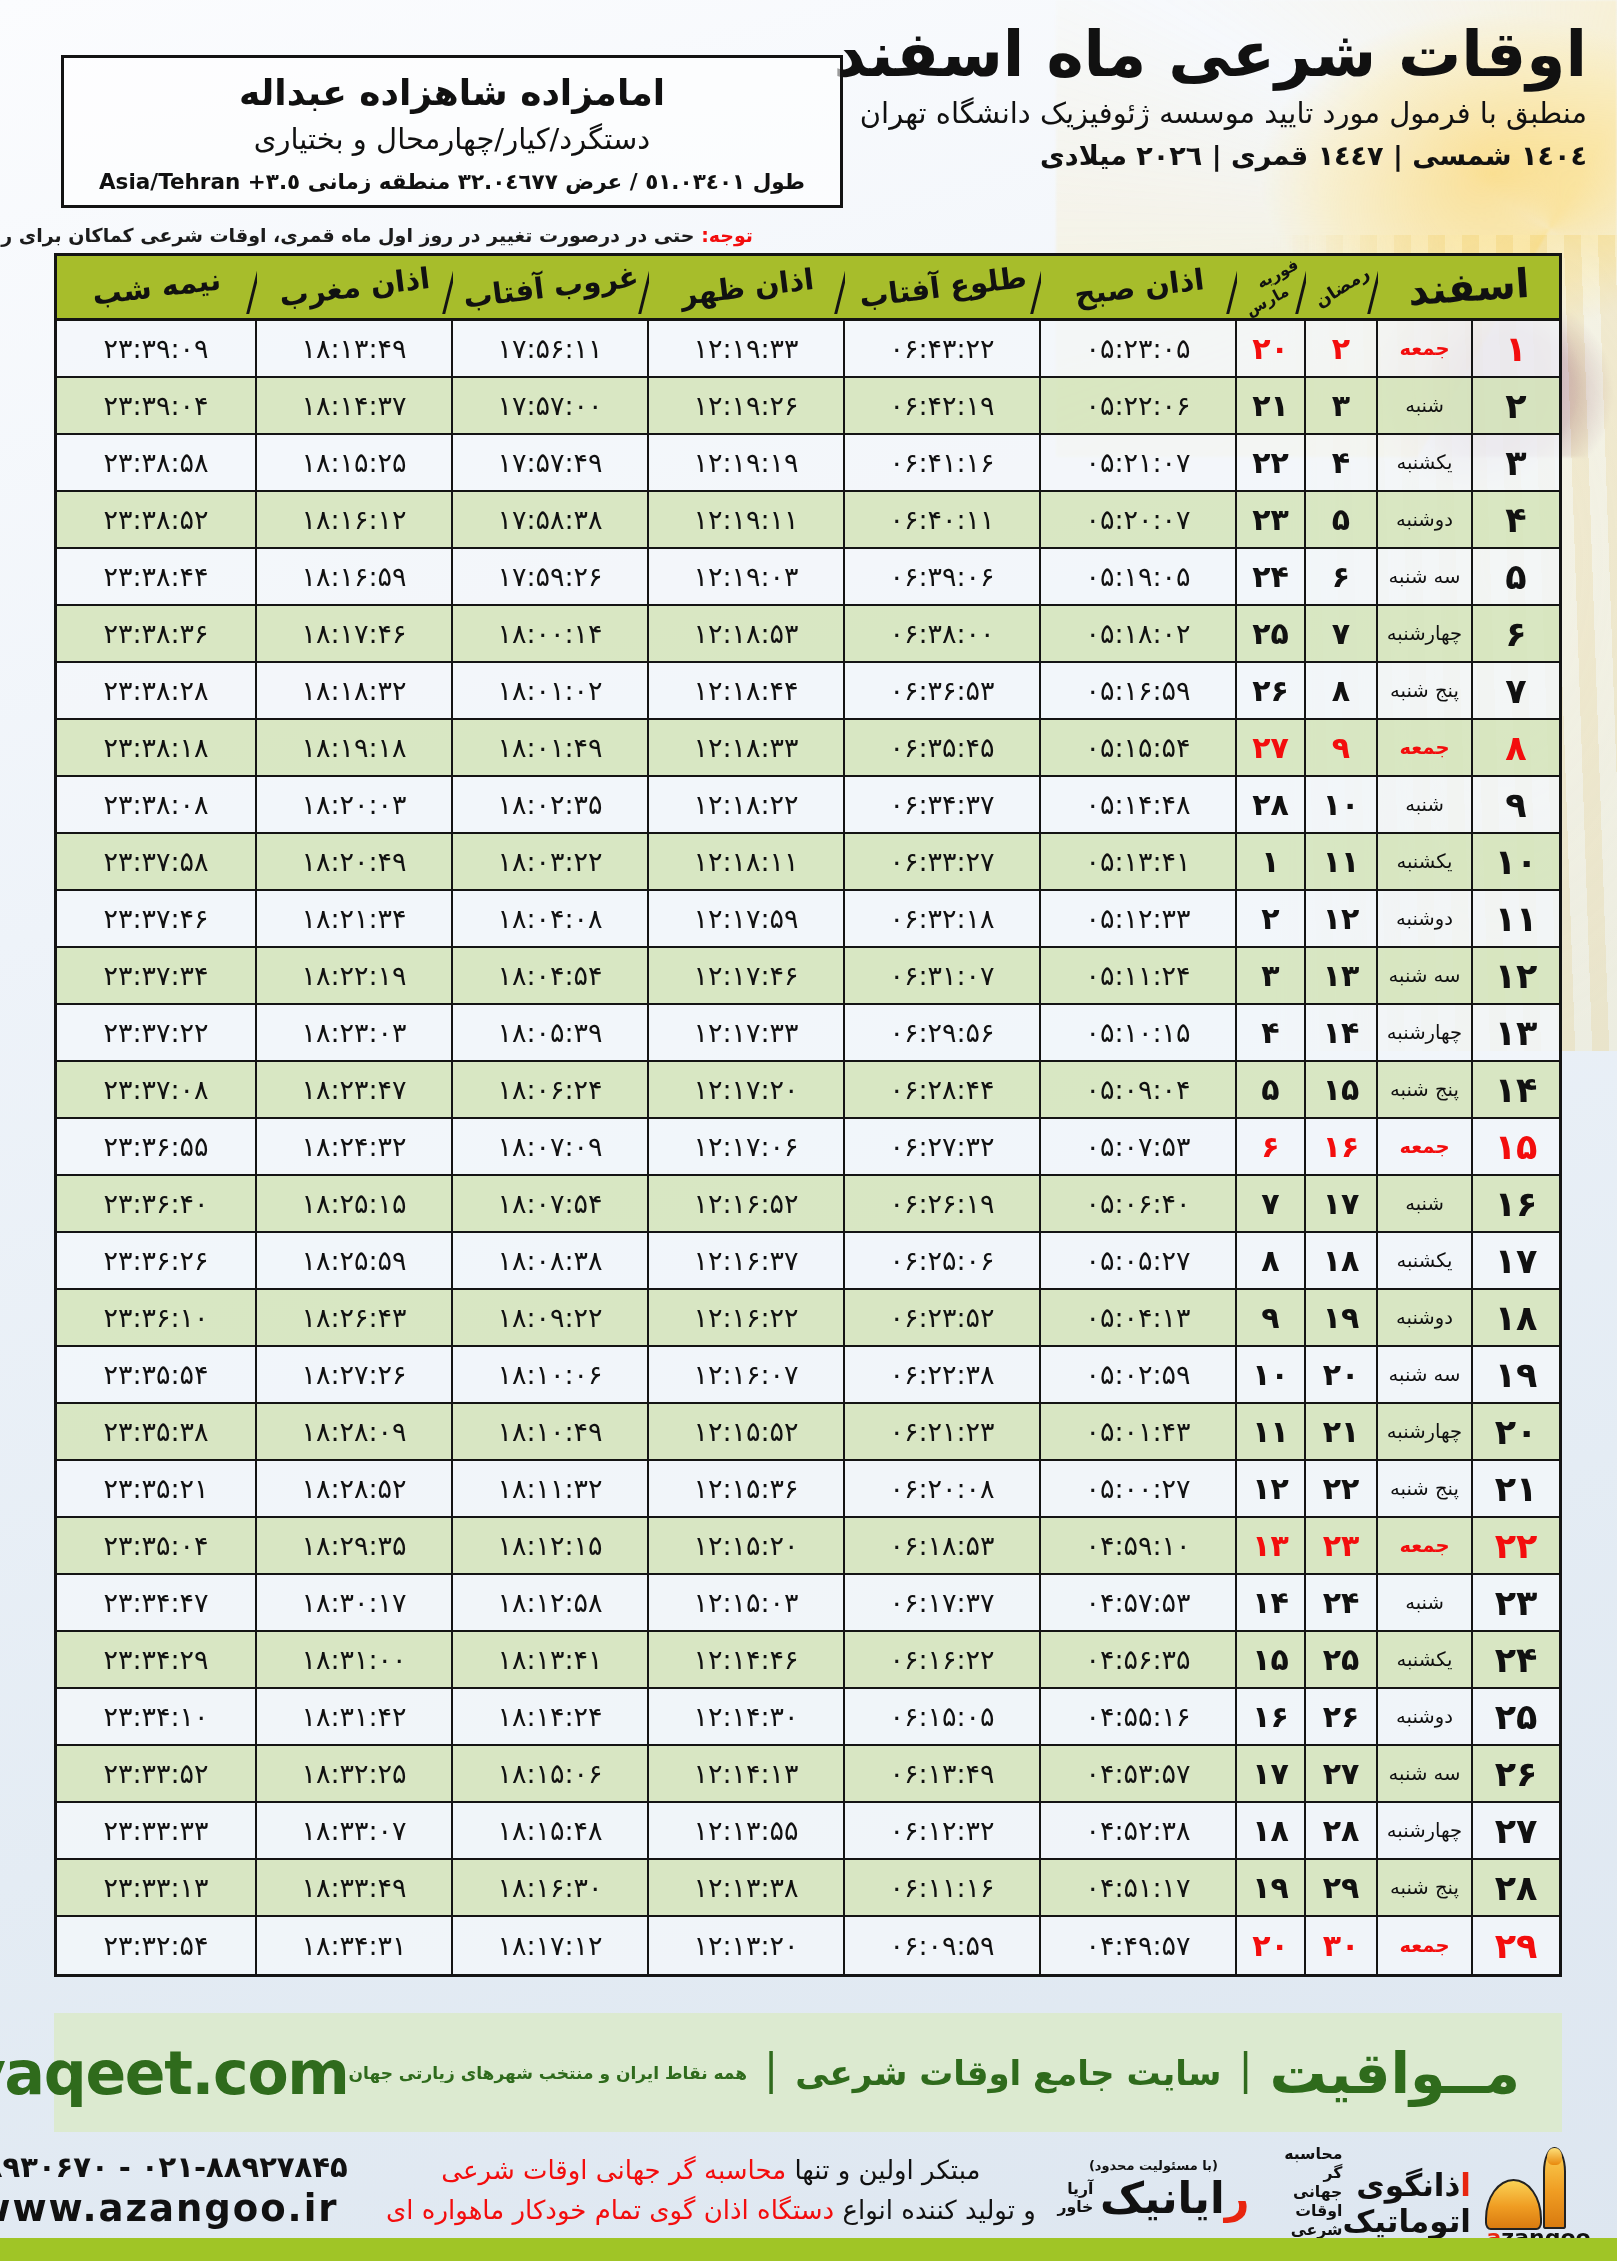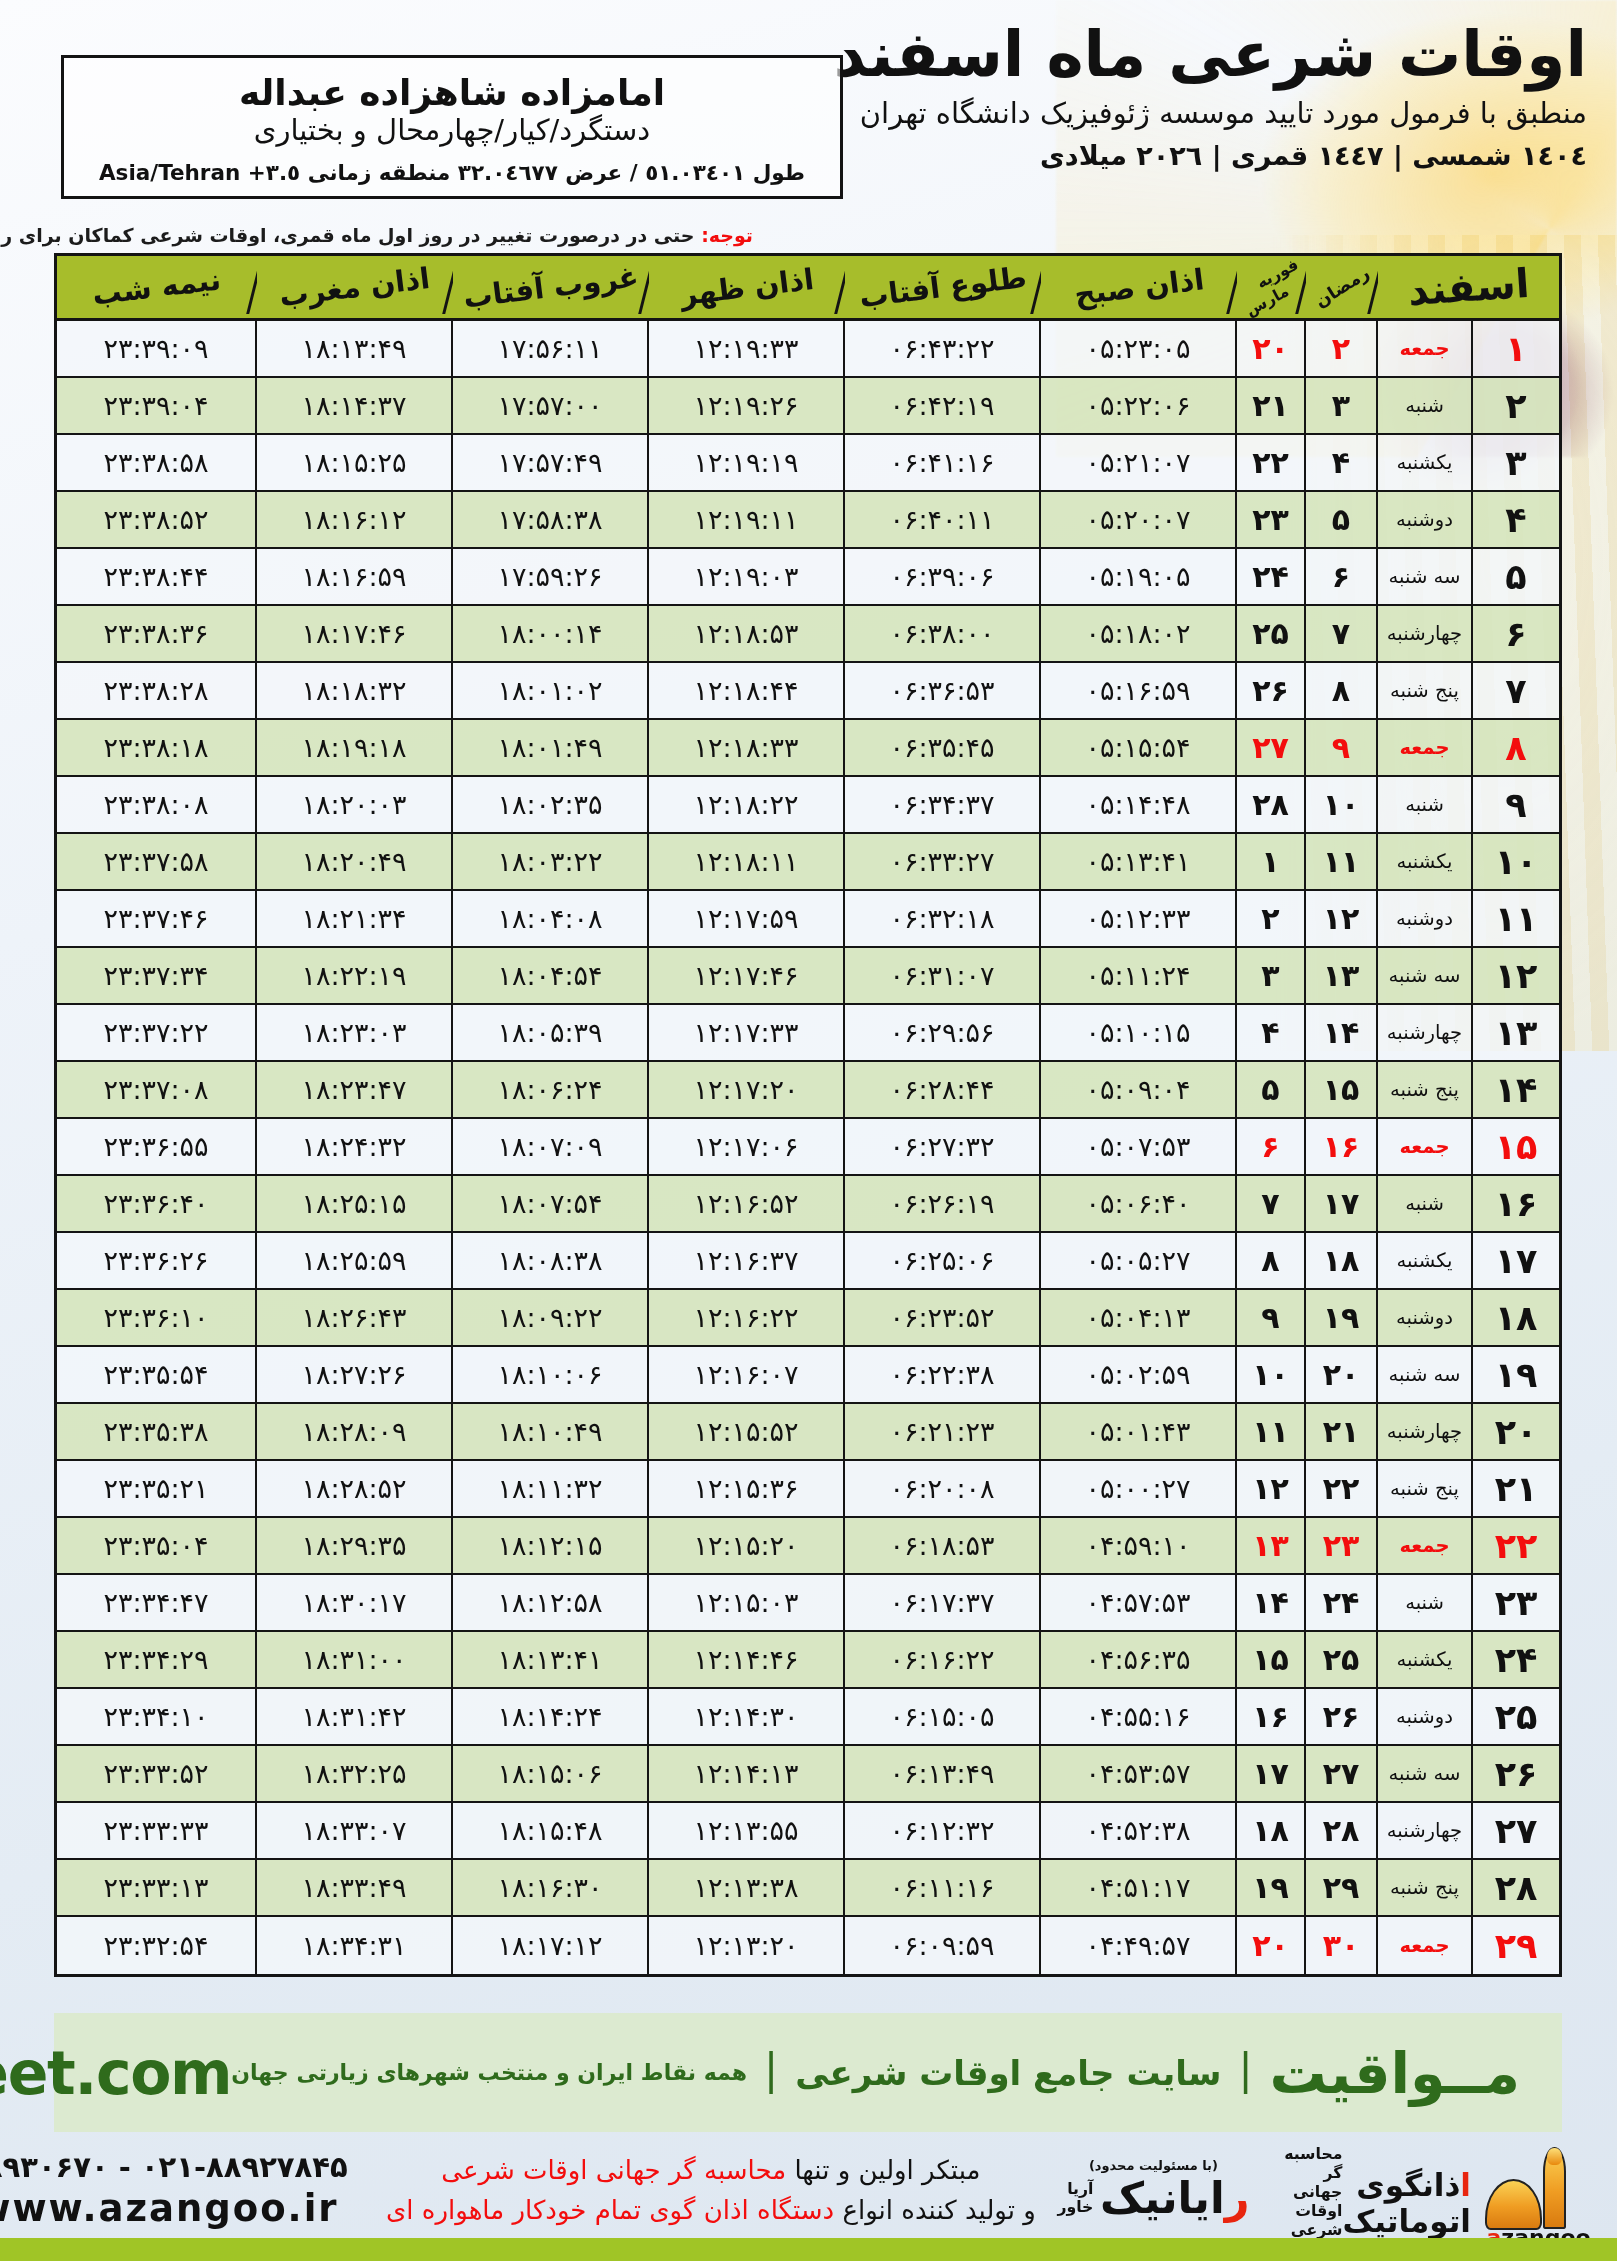--- a/index.html
+++ b/index.html
@@ -46,21 +46,21 @@
   .main-title{font-size:63px;font-weight:800;letter-spacing:-0.7px}
   .sub-title{margin-top:5px;font-size:29px;font-weight:400}
   .dates-line{margin-top:10.4px;font-size:27px;font-weight:600}
 
   .loc-box{
     position:absolute;top:55px;left:62px;width:782px;z-index:2;
     border:3.3px solid #131313;background:rgba(255,255,255,.58);
     text-align:center;padding:14.4px 11.7px 10.4px;
   }
   .loc-name{font-size:36px;font-weight:700}
-  .loc-region{font-size:29px;margin-top:0}
+  .loc-region{font-size:29px;margin-top:9px}
   .loc-coords{font-size:21.5px;font-weight:700;margin-top:13px}
 
   .note-line{position:absolute;top:224px;left:43px;width:711px;z-index:2;
     font-size:19px;font-weight:600;text-align:center;color:#1c1c1c;white-space:nowrap}
   .note-label{color:var(--red);font-weight:800}
 
   
   .tbl{position:absolute;top:253px;right:55px;width:1508px;z-index:1;border:3.9px solid var(--border)}
   .hrow{
     display:grid;grid-template-columns:181px 72px 69px 196px 196px 196px 196px 196px 200px;
@@ -97,21 +97,21 @@
   
   .mv-band{
     position:absolute;top:2013px;right:55px;width:1508px;height:119px;z-index:2;
     background:var(--band-green);display:flex;align-items:center;justify-content:space-between;
     padding:0 42px;color:var(--dark-green);
   }
   .mv-right{display:flex;align-items:center;gap:17px;white-space:nowrap}
   .mv-name{font-size:57px;font-weight:800}
   .mv-sep{font-size:42px;font-weight:400;transform:translateY(-2.6px)}
   .mv-tag{font-size:34px;font-weight:800}
-  .mv-desc{font-size:22px;font-weight:600}
+  .mv-desc{font-size:17px;font-weight:600}
   .mv-domain{font-size:60px;font-weight:800;direction:ltr;letter-spacing:-1.3px}
 
   
   .partners{
     position:absolute;top:2141px;right:39px;width:1540px;height:98px;z-index:2;
     display:flex;align-items:center;justify-content:space-between;gap:19.6px;
   }
   .az-logo{display:flex;align-items:center;gap:9px;min-width:307px}
   .az-icon{position:relative;width:98px;height:86px;flex:none}
   .az-minaret{position:absolute;right:11.7px;top:0;width:23.5px;height:82px;border:2px solid #222;

